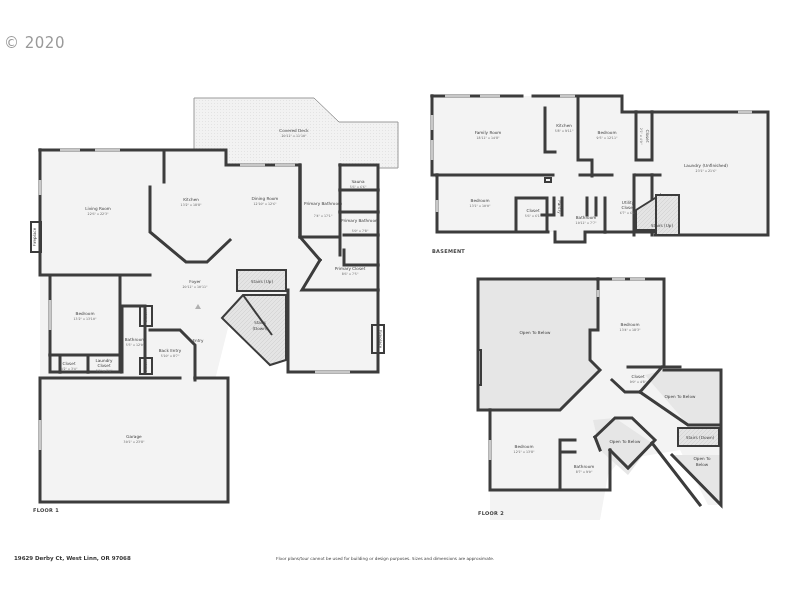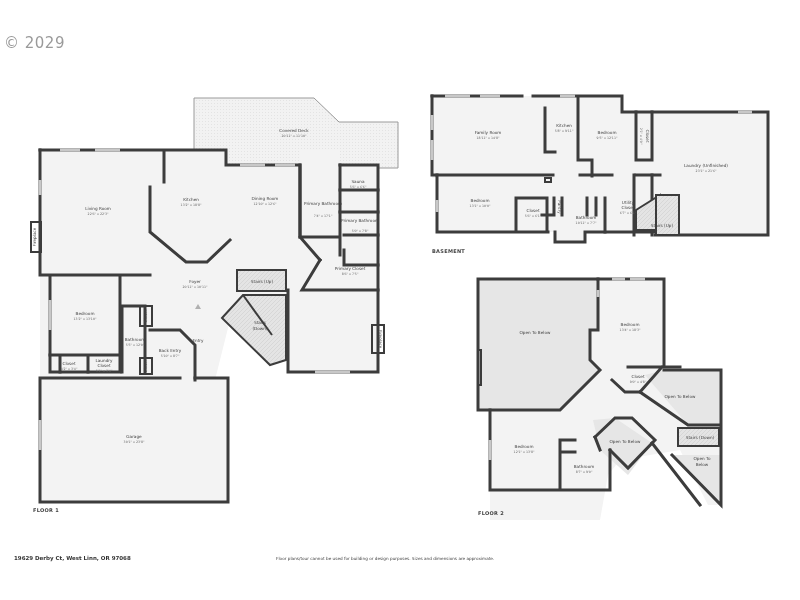--- a/index.html
+++ b/index.html
@@ -15,21 +15,21 @@
   .open { fill: #e6e6e6; }
   .lbl { font-size: 4.2px; fill: #444; text-anchor: middle; font-family: "DejaVu Sans", sans-serif; }
   .dim { font-size: 3.2px; fill: #666; text-anchor: middle; font-family: "DejaVu Sans", sans-serif; }
   .floor-label { position: absolute; font-size: 5px; font-weight: bold; color: #444; letter-spacing: 0.3px; }
   .address { position: absolute; left: 14px; top: 555px; font-size: 5.5px; font-weight: bold; color: #333; }
   .disclaimer { position: absolute; left: 276px; top: 556px; font-size: 4.2px; color: #444; }
 </style>
 </head>
 <body>
 
-<div class="copyright">© 2029</div>
+<div class="copyright">© 2020</div>
 
 <svg width="800" height="600" viewBox="0 0 800 600">
   <defs>
     <pattern id="dots" width="3" height="3" patternUnits="userSpaceOnUse">
       <rect width="3" height="3" fill="#f2f2f2"></rect>
       <circle cx="1.5" cy="1.5" r="0.4" fill="#d0d0d0"></circle>
     </pattern>
     <pattern id="hatch" width="4" height="4" patternUnits="userSpaceOnUse">
       <rect width="4" height="4" fill="#e4e4e4"></rect>
       <path d="M0 4 L4 0" stroke="#cfcfcf" stroke-width="0.6"></path>

